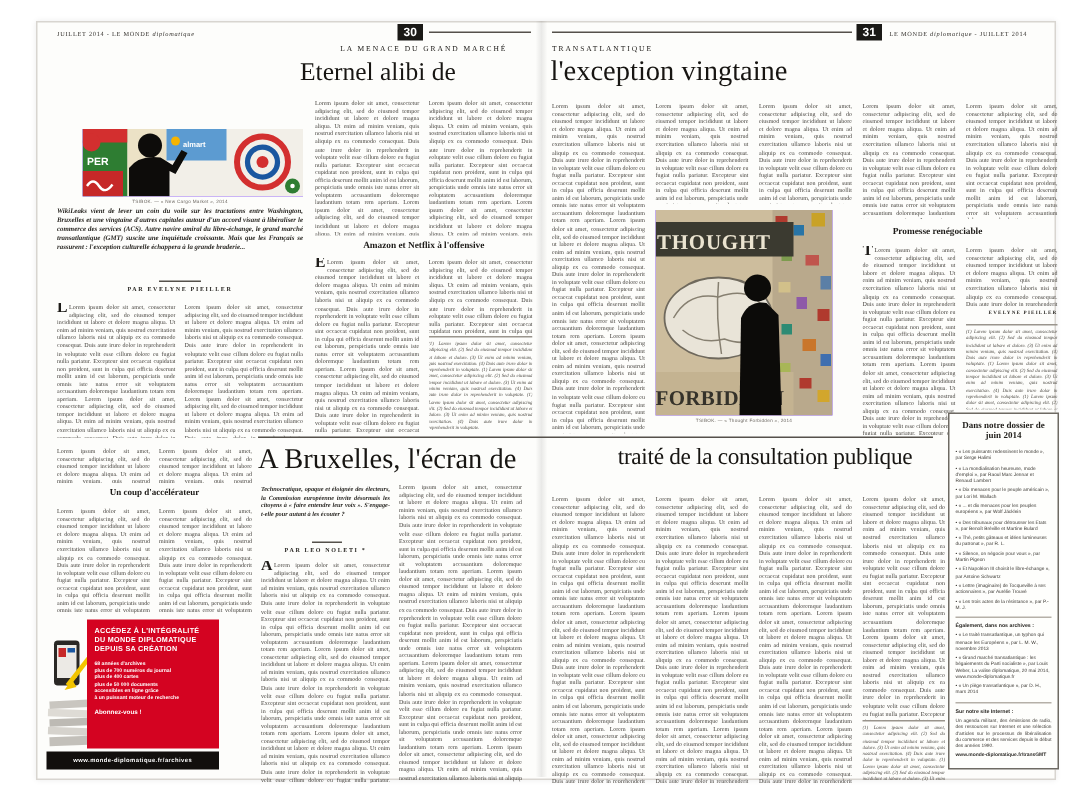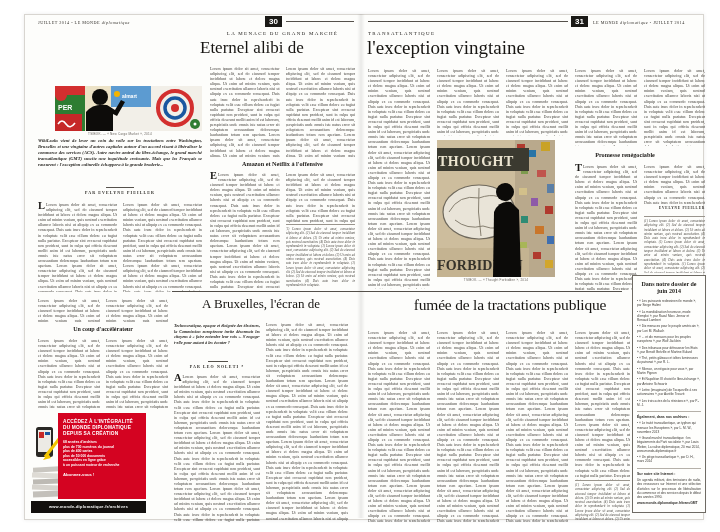--- a/index.html
+++ b/index.html
@@ -153,21 +153,21 @@
         <div class="adline">plus de 400 cartes</div>
         <div class="adline">plus de 50 000 documents</div>
         <div class="adline">accessibles en ligne grâce</div>
         <div class="adline">à un puissant moteur de recherche</div>
       </div>
     <div class="adcta">Abonnez-vous !</div>
   </div>
   <div class="adbar" style="left:0;top:88px;width:115px;height:12px;">www.monde-diplomatique.fr/archives</div>
 </div>
 
-<div class="abs headline" style="left:172px;top:297px;width:178px;font-size:13px;text-align:center;">A Bruxelles, l'écran de</div>
+<div class="abs headline" style="left:172px;top:297px;width:178px;font-size:19px;">A Bruxelles, l'écran de</div>
 <div class="abs standfirst" style="left:174px;top:323px;width:86px;height:34px;font-size:4.2px;line-height:5.6px;overflow:hidden;">Technocratique, opaque et éloignée des électeurs, la Commission européenne invite désormais les citoyens à « faire entendre leur voix ». S'engage-t-elle pour autant à les écouter ?</div>
 <div class="abs rule" style="left:208px;top:361px;width:20px;height:0.5px;"></div>
 <div class="abs byline" style="left:174px;top:365px;width:86px;">PAR LEO NOLETI *</div>
 <div class="abs filltext" style="left:174px;top:374px;width:86px;height:148px;overflow:hidden;"><span class="dropcap">A</span><span>Lorem ipsum dolor sit amet, consectetur adipiscing elit, sed do eiusmod tempor incididunt ut labore et dolore magna aliqua. Ut enim ad minim veniam, quis nostrud exercitation ullamco laboris nisi ut aliquip ex ea commodo consequat. Duis aute irure dolor in reprehenderit in voluptate velit esse cillum dolore eu fugiat nulla pariatur. Excepteur sint occaecat cupidatat non proident, sunt in culpa qui officia deserunt mollit anim id est laborum, perspiciatis unde omnis iste natus error sit voluptatem accusantium doloremque laudantium totam rem aperiam. Lorem ipsum dolor sit amet, consectetur adipiscing elit, sed do eiusmod tempor incididunt ut labore et dolore magna aliqua. Ut enim ad minim veniam, quis nostrud exercitation ullamco laboris nisi ut aliquip ex ea commodo consequat. Duis aute irure dolor in reprehenderit in voluptate velit esse cillum dolore eu fugiat nulla pariatur. Excepteur sint occaecat cupidatat non proident, sunt in culpa qui officia deserunt mollit anim id est laborum, perspiciatis unde omnis iste natus error sit voluptatem accusantium doloremque laudantium totam rem aperiam. Lorem ipsum dolor sit amet, consectetur adipiscing elit, sed do eiusmod tempor incididunt ut labore et dolore magna aliqua. Ut enim ad minim veniam, quis nostrud exercitation ullamco laboris nisi ut aliquip ex ea commodo consequat. Duis aute irure dolor in reprehenderit in voluptate velit esse cillum dolore eu fugiat nulla pariatur. Excepteur sint occaecat cupidatat non proident, sunt in culpa qui officia deserunt mollit anim id est laborum, perspiciatis unde omnis iste natus error sit voluptatem accusantium doloremque laudantium totam rem aperiam.</span></div>
 <div class="abs filltext" style="left:266px;top:322px;width:82px;height:200px;overflow:hidden;">Lorem ipsum dolor sit amet, consectetur adipiscing elit, sed do eiusmod tempor incididunt ut labore et dolore magna aliqua. Ut enim ad minim veniam, quis nostrud exercitation ullamco laboris nisi ut aliquip ex ea commodo consequat. Duis aute irure dolor in reprehenderit in voluptate velit esse cillum dolore eu fugiat nulla pariatur. Excepteur sint occaecat cupidatat non proident, sunt in culpa qui officia deserunt mollit anim id est laborum, perspiciatis unde omnis iste natus error sit voluptatem accusantium doloremque laudantium totam rem aperiam. Lorem ipsum dolor sit amet, consectetur adipiscing elit, sed do eiusmod tempor incididunt ut labore et dolore magna aliqua. Ut enim ad minim veniam, quis nostrud exercitation ullamco laboris nisi ut aliquip ex ea commodo consequat. Duis aute irure dolor in reprehenderit in voluptate velit esse cillum dolore eu fugiat nulla pariatur. Excepteur sint occaecat cupidatat non proident, sunt in culpa qui officia deserunt mollit anim id est laborum, perspiciatis unde omnis iste natus error sit voluptatem accusantium doloremque laudantium totam rem aperiam. Lorem ipsum dolor sit amet, consectetur adipiscing elit, sed do eiusmod tempor incididunt ut labore et dolore magna aliqua. Ut enim ad minim veniam, quis nostrud exercitation ullamco laboris nisi ut aliquip ex ea commodo consequat. Duis aute irure dolor in reprehenderit in voluptate velit esse cillum dolore eu fugiat nulla pariatur. Excepteur sint occaecat cupidatat non proident, sunt in culpa qui officia deserunt mollit anim id est laborum, perspiciatis unde omnis iste natus error sit voluptatem accusantium doloremque laudantium totam rem aperiam. Lorem ipsum dolor sit amet, consectetur adipiscing elit, sed do eiusmod tempor incididunt ut labore et dolore magna aliqua. Ut enim ad minim veniam, quis nostrud exercitation ullamco laboris nisi ut aliquip ex ea commodo consequat. Duis aute irure dolor in reprehenderit in voluptate velit esse cillum dolore eu fugiat nulla pariatur. Excepteur sint occaecat cupidatat non proident, sunt in culpa qui officia deserunt mollit anim id est laborum, perspiciatis unde omnis iste natus error sit voluptatem accusantium doloremque laudantium totam rem aperiam.</div>
 
 <div class="abs filltext" style="left:368px;top:68px;width:62px;height:221px;overflow:hidden;">Lorem ipsum dolor sit amet, consectetur adipiscing elit, sed do eiusmod tempor incididunt ut labore et dolore magna aliqua. Ut enim ad minim veniam, quis nostrud exercitation ullamco laboris nisi ut aliquip ex ea commodo consequat. Duis aute irure dolor in reprehenderit in voluptate velit esse cillum dolore eu fugiat nulla pariatur. Excepteur sint occaecat cupidatat non proident, sunt in culpa qui officia deserunt mollit anim id est laborum, perspiciatis unde omnis iste natus error sit voluptatem accusantium doloremque laudantium totam rem aperiam. Lorem ipsum dolor sit amet, consectetur adipiscing elit, sed do eiusmod tempor incididunt ut labore et dolore magna aliqua. Ut enim ad minim veniam, quis nostrud exercitation ullamco laboris nisi ut aliquip ex ea commodo consequat. Duis aute irure dolor in reprehenderit in voluptate velit esse cillum dolore eu fugiat nulla pariatur. Excepteur sint occaecat cupidatat non proident, sunt in culpa qui officia deserunt mollit anim id est laborum, perspiciatis unde omnis iste natus error sit voluptatem accusantium doloremque laudantium totam rem aperiam. Lorem ipsum dolor sit amet, consectetur adipiscing elit, sed do eiusmod tempor incididunt ut labore et dolore magna aliqua. Ut enim ad minim veniam, quis nostrud exercitation ullamco laboris nisi ut aliquip ex ea commodo consequat. Duis aute irure dolor in reprehenderit in voluptate velit esse cillum dolore eu fugiat nulla pariatur. Excepteur sint occaecat cupidatat non proident, sunt in culpa qui officia deserunt mollit anim id est laborum, perspiciatis unde omnis iste natus error sit voluptatem accusantium doloremque laudantium totam rem aperiam. Lorem ipsum dolor sit amet, consectetur adipiscing elit, sed do eiusmod tempor incididunt ut labore et dolore magna aliqua. Ut enim ad minim veniam, quis nostrud exercitation ullamco laboris nisi ut aliquip ex ea commodo consequat. Duis aute irure dolor in reprehenderit in voluptate velit esse cillum dolore eu fugiat nulla pariatur. Excepteur sint occaecat cupidatat non proident, sunt in culpa qui officia deserunt mollit anim id est laborum, perspiciatis unde omnis iste natus error sit voluptatem accusantium doloremque laudantium totam rem aperiam.</div>
 <div class="abs filltext" style="left:437px;top:68px;width:62px;height:68px;overflow:hidden;">Lorem ipsum dolor sit amet, consectetur adipiscing elit, sed do eiusmod tempor incididunt ut labore et dolore magna aliqua. Ut enim ad minim veniam, quis nostrud exercitation ullamco laboris nisi ut aliquip ex ea commodo consequat. Duis aute irure dolor in reprehenderit in voluptate velit esse cillum dolore eu fugiat nulla pariatur. Excepteur sint occaecat cupidatat non proident, sunt in culpa qui officia deserunt mollit anim id est laborum, perspiciatis unde omnis iste natus error sit voluptatem accusantium doloremque laudantium totam rem aperiam. Lorem ipsum dolor sit amet, consectetur adipiscing elit, sed do eiusmod tempor incididunt ut labore et dolore magna aliqua. Ut enim ad minim veniam, quis nostrud exercitation ullamco laboris nisi ut aliquip ex ea commodo consequat. Duis aute irure dolor in reprehenderit in voluptate velit esse cillum dolore eu fugiat nulla pariatur. Excepteur sint occaecat cupidatat non proident, sunt in culpa qui officia deserunt mollit anim id est laborum, perspiciatis unde omnis iste natus error sit voluptatem accusantium doloremque laudantium totam rem aperiam.</div>
 <div class="abs filltext" style="left:506px;top:68px;width:62px;height:68px;overflow:hidden;">Lorem ipsum dolor sit amet, consectetur adipiscing elit, sed do eiusmod tempor incididunt ut labore et dolore magna aliqua. Ut enim ad minim veniam, quis nostrud exercitation ullamco laboris nisi ut aliquip ex ea commodo consequat. Duis aute irure dolor in reprehenderit in voluptate velit esse cillum dolore eu fugiat nulla pariatur. Excepteur sint occaecat cupidatat non proident, sunt in culpa qui officia deserunt mollit anim id est laborum, perspiciatis unde omnis iste natus error sit voluptatem accusantium doloremque laudantium totam rem aperiam. Lorem ipsum dolor sit amet, consectetur adipiscing elit, sed do eiusmod tempor incididunt ut labore et dolore magna aliqua. Ut enim ad minim veniam, quis nostrud exercitation ullamco laboris nisi ut aliquip ex ea commodo consequat. Duis aute irure dolor in reprehenderit in voluptate velit esse cillum dolore eu fugiat nulla pariatur. Excepteur sint occaecat cupidatat non proident, sunt in culpa qui officia deserunt mollit anim id est laborum, perspiciatis unde omnis iste natus error sit voluptatem accusantium doloremque laudantium totam rem aperiam.</div>
 <div class="abs filltext" style="left:575px;top:68px;width:62px;height:78px;overflow:hidden;">Lorem ipsum dolor sit amet, consectetur adipiscing elit, sed do eiusmod tempor incididunt ut labore et dolore magna aliqua. Ut enim ad minim veniam, quis nostrud exercitation ullamco laboris nisi ut aliquip ex ea commodo consequat. Duis aute irure dolor in reprehenderit in voluptate velit esse cillum dolore eu fugiat nulla pariatur. Excepteur sint occaecat cupidatat non proident, sunt in culpa qui officia deserunt mollit anim id est laborum, perspiciatis unde omnis iste natus error sit voluptatem accusantium doloremque laudantium totam rem aperiam. Lorem ipsum dolor sit amet, consectetur adipiscing elit, sed do eiusmod tempor incididunt ut labore et dolore magna aliqua. Ut enim ad minim veniam, quis nostrud exercitation ullamco laboris nisi ut aliquip ex ea commodo consequat. Duis aute irure dolor in reprehenderit in voluptate velit esse cillum dolore eu fugiat nulla pariatur. Excepteur sint occaecat cupidatat non proident, sunt in culpa qui officia deserunt mollit anim id est laborum, perspiciatis unde omnis iste natus error sit voluptatem accusantium doloremque laudantium totam rem aperiam.</div>
@@ -212,21 +212,21 @@
   </svg>
 </div>
 <div class="abs caption" style="left:437px;top:279px;width:118px;">TSIBOK. — « Thought Forbidden », 2014</div>
 
 <div class="abs subhead" style="left:560px;top:151px;width:130px;">Promesse renégociable</div>
 <div class="abs filltext" style="left:575px;top:164px;width:62px;height:126px;overflow:hidden;"><span class="dropcap">T</span><span>Lorem ipsum dolor sit amet, consectetur adipiscing elit, sed do eiusmod tempor incididunt ut labore et dolore magna aliqua. Ut enim ad minim veniam, quis nostrud exercitation ullamco laboris nisi ut aliquip ex ea commodo consequat. Duis aute irure dolor in reprehenderit in voluptate velit esse cillum dolore eu fugiat nulla pariatur. Excepteur sint occaecat cupidatat non proident, sunt in culpa qui officia deserunt mollit anim id est laborum, perspiciatis unde omnis iste natus error sit voluptatem accusantium doloremque laudantium totam rem aperiam. Lorem ipsum dolor sit amet, consectetur adipiscing elit, sed do eiusmod tempor incididunt ut labore et dolore magna aliqua. Ut enim ad minim veniam, quis nostrud exercitation ullamco laboris nisi ut aliquip ex ea commodo consequat. Duis aute irure dolor in reprehenderit in voluptate velit esse cillum dolore eu fugiat nulla pariatur. Excepteur sint occaecat cupidatat non proident, sunt in culpa qui officia deserunt mollit anim id est laborum, perspiciatis unde omnis iste natus error sit voluptatem accusantium doloremque laudantium totam rem aperiam. Lorem ipsum dolor sit amet, consectetur adipiscing elit, sed do eiusmod tempor incididunt ut labore et dolore magna aliqua. Ut enim ad minim veniam, quis nostrud exercitation ullamco laboris nisi ut aliquip ex ea commodo consequat. Duis aute irure dolor in reprehenderit in voluptate velit esse cillum dolore eu fugiat nulla pariatur. Excepteur sint occaecat cupidatat non proident, sunt in culpa qui officia deserunt mollit anim id est laborum, perspiciatis unde omnis iste natus error sit voluptatem accusantium doloremque laudantium totam rem aperiam.</span></div>
 <div class="abs filltext" style="left:644px;top:164px;width:61px;height:40px;overflow:hidden;">Lorem ipsum dolor sit amet, consectetur adipiscing elit, sed do eiusmod tempor incididunt ut labore et dolore magna aliqua. Ut enim ad minim veniam, quis nostrud exercitation ullamco laboris nisi ut aliquip ex ea commodo consequat. Duis aute irure dolor in reprehenderit in voluptate velit esse cillum dolore eu fugiat nulla pariatur. Excepteur sint occaecat cupidatat non proident, sunt in culpa qui officia deserunt mollit anim id est laborum, perspiciatis unde omnis iste natus error sit voluptatem accusantium doloremque laudantium totam rem aperiam.</div>
 <div class="abs signature" style="left:644px;top:207px;width:61px;">EVELYNE PIEILLER</div>
 <div class="abs footnotes" style="left:644px;top:216px;width:61px;height:54px;">(1) Lorem ipsum dolor sit amet, consectetur adipiscing elit. (2) Sed do eiusmod tempor incididunt ut labore et dolore. (3) Ut enim ad minim veniam, quis nostrud exercitation. (4) Duis aute irure dolor in reprehenderit in voluptate. (1) Lorem ipsum dolor sit amet, consectetur adipiscing elit. (2) Sed do eiusmod tempor incididunt ut labore et dolore. (3) Ut enim ad minim veniam, quis nostrud exercitation. (4) Duis aute irure dolor in reprehenderit in voluptate. (1) Lorem ipsum dolor sit amet, consectetur adipiscing elit. (2) Sed do eiusmod tempor incididunt ut labore et dolore. (3) Ut enim ad minim veniam, quis nostrud exercitation. (4) Duis aute irure dolor in reprehenderit in voluptate.</div>
 
-<div class="abs headline" style="left:396px;top:297px;width:228px;font-size:15.5px;letter-spacing:-0.2px;text-align:center;">fumée de la tractations publique</div>
+<div class="abs headline" style="left:396px;top:297px;width:228px;font-size:15.5px;letter-spacing:-0.2px;text-align:center;">traité de la consultation publique</div>
 <div class="abs filltext" style="left:368px;top:330px;width:62px;height:192px;overflow:hidden;">Lorem ipsum dolor sit amet, consectetur adipiscing elit, sed do eiusmod tempor incididunt ut labore et dolore magna aliqua. Ut enim ad minim veniam, quis nostrud exercitation ullamco laboris nisi ut aliquip ex ea commodo consequat. Duis aute irure dolor in reprehenderit in voluptate velit esse cillum dolore eu fugiat nulla pariatur. Excepteur sint occaecat cupidatat non proident, sunt in culpa qui officia deserunt mollit anim id est laborum, perspiciatis unde omnis iste natus error sit voluptatem accusantium doloremque laudantium totam rem aperiam. Lorem ipsum dolor sit amet, consectetur adipiscing elit, sed do eiusmod tempor incididunt ut labore et dolore magna aliqua. Ut enim ad minim veniam, quis nostrud exercitation ullamco laboris nisi ut aliquip ex ea commodo consequat. Duis aute irure dolor in reprehenderit in voluptate velit esse cillum dolore eu fugiat nulla pariatur. Excepteur sint occaecat cupidatat non proident, sunt in culpa qui officia deserunt mollit anim id est laborum, perspiciatis unde omnis iste natus error sit voluptatem accusantium doloremque laudantium totam rem aperiam. Lorem ipsum dolor sit amet, consectetur adipiscing elit, sed do eiusmod tempor incididunt ut labore et dolore magna aliqua. Ut enim ad minim veniam, quis nostrud exercitation ullamco laboris nisi ut aliquip ex ea commodo consequat. Duis aute irure dolor in reprehenderit in voluptate velit esse cillum dolore eu fugiat nulla pariatur. Excepteur sint occaecat cupidatat non proident, sunt in culpa qui officia deserunt mollit anim id est laborum, perspiciatis unde omnis iste natus error sit voluptatem accusantium doloremque laudantium totam rem aperiam. Lorem ipsum dolor sit amet, consectetur adipiscing elit, sed do eiusmod tempor incididunt ut labore et dolore magna aliqua. Ut enim ad minim veniam, quis nostrud exercitation ullamco laboris nisi ut aliquip ex ea commodo consequat. Duis aute irure dolor in reprehenderit in voluptate velit esse cillum dolore eu fugiat nulla pariatur. Excepteur sint occaecat cupidatat non proident, sunt in culpa qui officia deserunt mollit anim id est laborum, perspiciatis unde omnis iste natus error sit voluptatem accusantium doloremque laudantium totam rem aperiam.</div>
 <div class="abs filltext" style="left:437px;top:330px;width:62px;height:192px;overflow:hidden;">Lorem ipsum dolor sit amet, consectetur adipiscing elit, sed do eiusmod tempor incididunt ut labore et dolore magna aliqua. Ut enim ad minim veniam, quis nostrud exercitation ullamco laboris nisi ut aliquip ex ea commodo consequat. Duis aute irure dolor in reprehenderit in voluptate velit esse cillum dolore eu fugiat nulla pariatur. Excepteur sint occaecat cupidatat non proident, sunt in culpa qui officia deserunt mollit anim id est laborum, perspiciatis unde omnis iste natus error sit voluptatem accusantium doloremque laudantium totam rem aperiam. Lorem ipsum dolor sit amet, consectetur adipiscing elit, sed do eiusmod tempor incididunt ut labore et dolore magna aliqua. Ut enim ad minim veniam, quis nostrud exercitation ullamco laboris nisi ut aliquip ex ea commodo consequat. Duis aute irure dolor in reprehenderit in voluptate velit esse cillum dolore eu fugiat nulla pariatur. Excepteur sint occaecat cupidatat non proident, sunt in culpa qui officia deserunt mollit anim id est laborum, perspiciatis unde omnis iste natus error sit voluptatem accusantium doloremque laudantium totam rem aperiam. Lorem ipsum dolor sit amet, consectetur adipiscing elit, sed do eiusmod tempor incididunt ut labore et dolore magna aliqua. Ut enim ad minim veniam, quis nostrud exercitation ullamco laboris nisi ut aliquip ex ea commodo consequat. Duis aute irure dolor in reprehenderit in voluptate velit esse cillum dolore eu fugiat nulla pariatur. Excepteur sint occaecat cupidatat non proident, sunt in culpa qui officia deserunt mollit anim id est laborum, perspiciatis unde omnis iste natus error sit voluptatem accusantium doloremque laudantium totam rem aperiam. Lorem ipsum dolor sit amet, consectetur adipiscing elit, sed do eiusmod tempor incididunt ut labore et dolore magna aliqua. Ut enim ad minim veniam, quis nostrud exercitation ullamco laboris nisi ut aliquip ex ea commodo consequat. Duis aute irure dolor in reprehenderit in voluptate velit esse cillum dolore eu fugiat nulla pariatur. Excepteur sint occaecat cupidatat non proident, sunt in culpa qui officia deserunt mollit anim id est laborum, perspiciatis unde omnis iste natus error sit voluptatem accusantium doloremque laudantium totam rem aperiam.</div>
 <div class="abs filltext" style="left:506px;top:330px;width:62px;height:192px;overflow:hidden;">Lorem ipsum dolor sit amet, consectetur adipiscing elit, sed do eiusmod tempor incididunt ut labore et dolore magna aliqua. Ut enim ad minim veniam, quis nostrud exercitation ullamco laboris nisi ut aliquip ex ea commodo consequat. Duis aute irure dolor in reprehenderit in voluptate velit esse cillum dolore eu fugiat nulla pariatur. Excepteur sint occaecat cupidatat non proident, sunt in culpa qui officia deserunt mollit anim id est laborum, perspiciatis unde omnis iste natus error sit voluptatem accusantium doloremque laudantium totam rem aperiam. Lorem ipsum dolor sit amet, consectetur adipiscing elit, sed do eiusmod tempor incididunt ut labore et dolore magna aliqua. Ut enim ad minim veniam, quis nostrud exercitation ullamco laboris nisi ut aliquip ex ea commodo consequat. Duis aute irure dolor in reprehenderit in voluptate velit esse cillum dolore eu fugiat nulla pariatur. Excepteur sint occaecat cupidatat non proident, sunt in culpa qui officia deserunt mollit anim id est laborum, perspiciatis unde omnis iste natus error sit voluptatem accusantium doloremque laudantium totam rem aperiam. Lorem ipsum dolor sit amet, consectetur adipiscing elit, sed do eiusmod tempor incididunt ut labore et dolore magna aliqua. Ut enim ad minim veniam, quis nostrud exercitation ullamco laboris nisi ut aliquip ex ea commodo consequat. Duis aute irure dolor in reprehenderit in voluptate velit esse cillum dolore eu fugiat nulla pariatur. Excepteur sint occaecat cupidatat non proident, sunt in culpa qui officia deserunt mollit anim id est laborum, perspiciatis unde omnis iste natus error sit voluptatem accusantium doloremque laudantium totam rem aperiam. Lorem ipsum dolor sit amet, consectetur adipiscing elit, sed do eiusmod tempor incididunt ut labore et dolore magna aliqua. Ut enim ad minim veniam, quis nostrud exercitation ullamco laboris nisi ut aliquip ex ea commodo consequat. Duis aute irure dolor in reprehenderit in voluptate velit esse cillum dolore eu fugiat nulla pariatur. Excepteur sint occaecat cupidatat non proident, sunt in culpa qui officia deserunt mollit anim id est laborum, perspiciatis unde omnis iste natus error sit voluptatem accusantium doloremque laudantium totam rem aperiam.</div>
 <div class="abs" style="left:575px;top:330px;width:55px;height:192px;">
   <div class="filltext fillpart" style="height:150px;">Lorem ipsum dolor sit amet, consectetur adipiscing elit, sed do eiusmod tempor incididunt ut labore et dolore magna aliqua. Ut enim ad minim veniam, quis nostrud exercitation ullamco laboris nisi ut aliquip ex ea commodo consequat. Duis aute irure dolor in reprehenderit in voluptate velit esse cillum dolore eu fugiat nulla pariatur. Excepteur sint occaecat cupidatat non proident, sunt in culpa qui officia deserunt mollit anim id est laborum, perspiciatis unde omnis iste natus error sit voluptatem accusantium doloremque laudantium totam rem aperiam. Lorem ipsum dolor sit amet, consectetur adipiscing elit, sed do eiusmod tempor incididunt ut labore et dolore magna aliqua. Ut enim ad minim veniam, quis nostrud exercitation ullamco laboris nisi ut aliquip ex ea commodo consequat. Duis aute irure dolor in reprehenderit in voluptate velit esse cillum dolore eu fugiat nulla pariatur. Excepteur sint occaecat cupidatat non proident, sunt in culpa qui officia deserunt mollit anim id est laborum, perspiciatis unde omnis iste natus error sit voluptatem accusantium doloremque laudantium totam rem aperiam. Lorem ipsum dolor sit amet, consectetur adipiscing elit, sed do eiusmod tempor incididunt ut labore et dolore magna aliqua. Ut enim ad minim veniam, quis nostrud exercitation ullamco laboris nisi ut aliquip ex ea commodo consequat. Duis aute irure dolor in reprehenderit in voluptate velit esse cillum dolore eu fugiat nulla pariatur. Excepteur sint occaecat cupidatat non proident, sunt in culpa qui officia deserunt mollit anim id est laborum, perspiciatis unde omnis iste natus error sit voluptatem accusantium doloremque laudantium totam rem aperiam.</div>
   <div class="footnotes" style="height:38px;">(1) Lorem ipsum dolor sit amet, consectetur adipiscing elit. (2) Sed do eiusmod tempor incididunt ut labore et dolore. (3) Ut enim ad minim veniam, quis nostrud exercitation. (4) Duis aute irure dolor in reprehenderit in voluptate. (1) Lorem ipsum dolor sit amet, consectetur adipiscing elit. (2) Sed do eiusmod tempor incididunt ut labore et dolore. (3) Ut enim ad minim veniam, quis nostrud exercitation. (4) Duis aute irure dolor in reprehenderit in voluptate.</div>
 </div>
 
 <div class="abs sbox" style="left:632px;top:275px;width:74px;height:238px;">
   <div class="sbox-title">Dans notre dossier de juin 2014</div>

